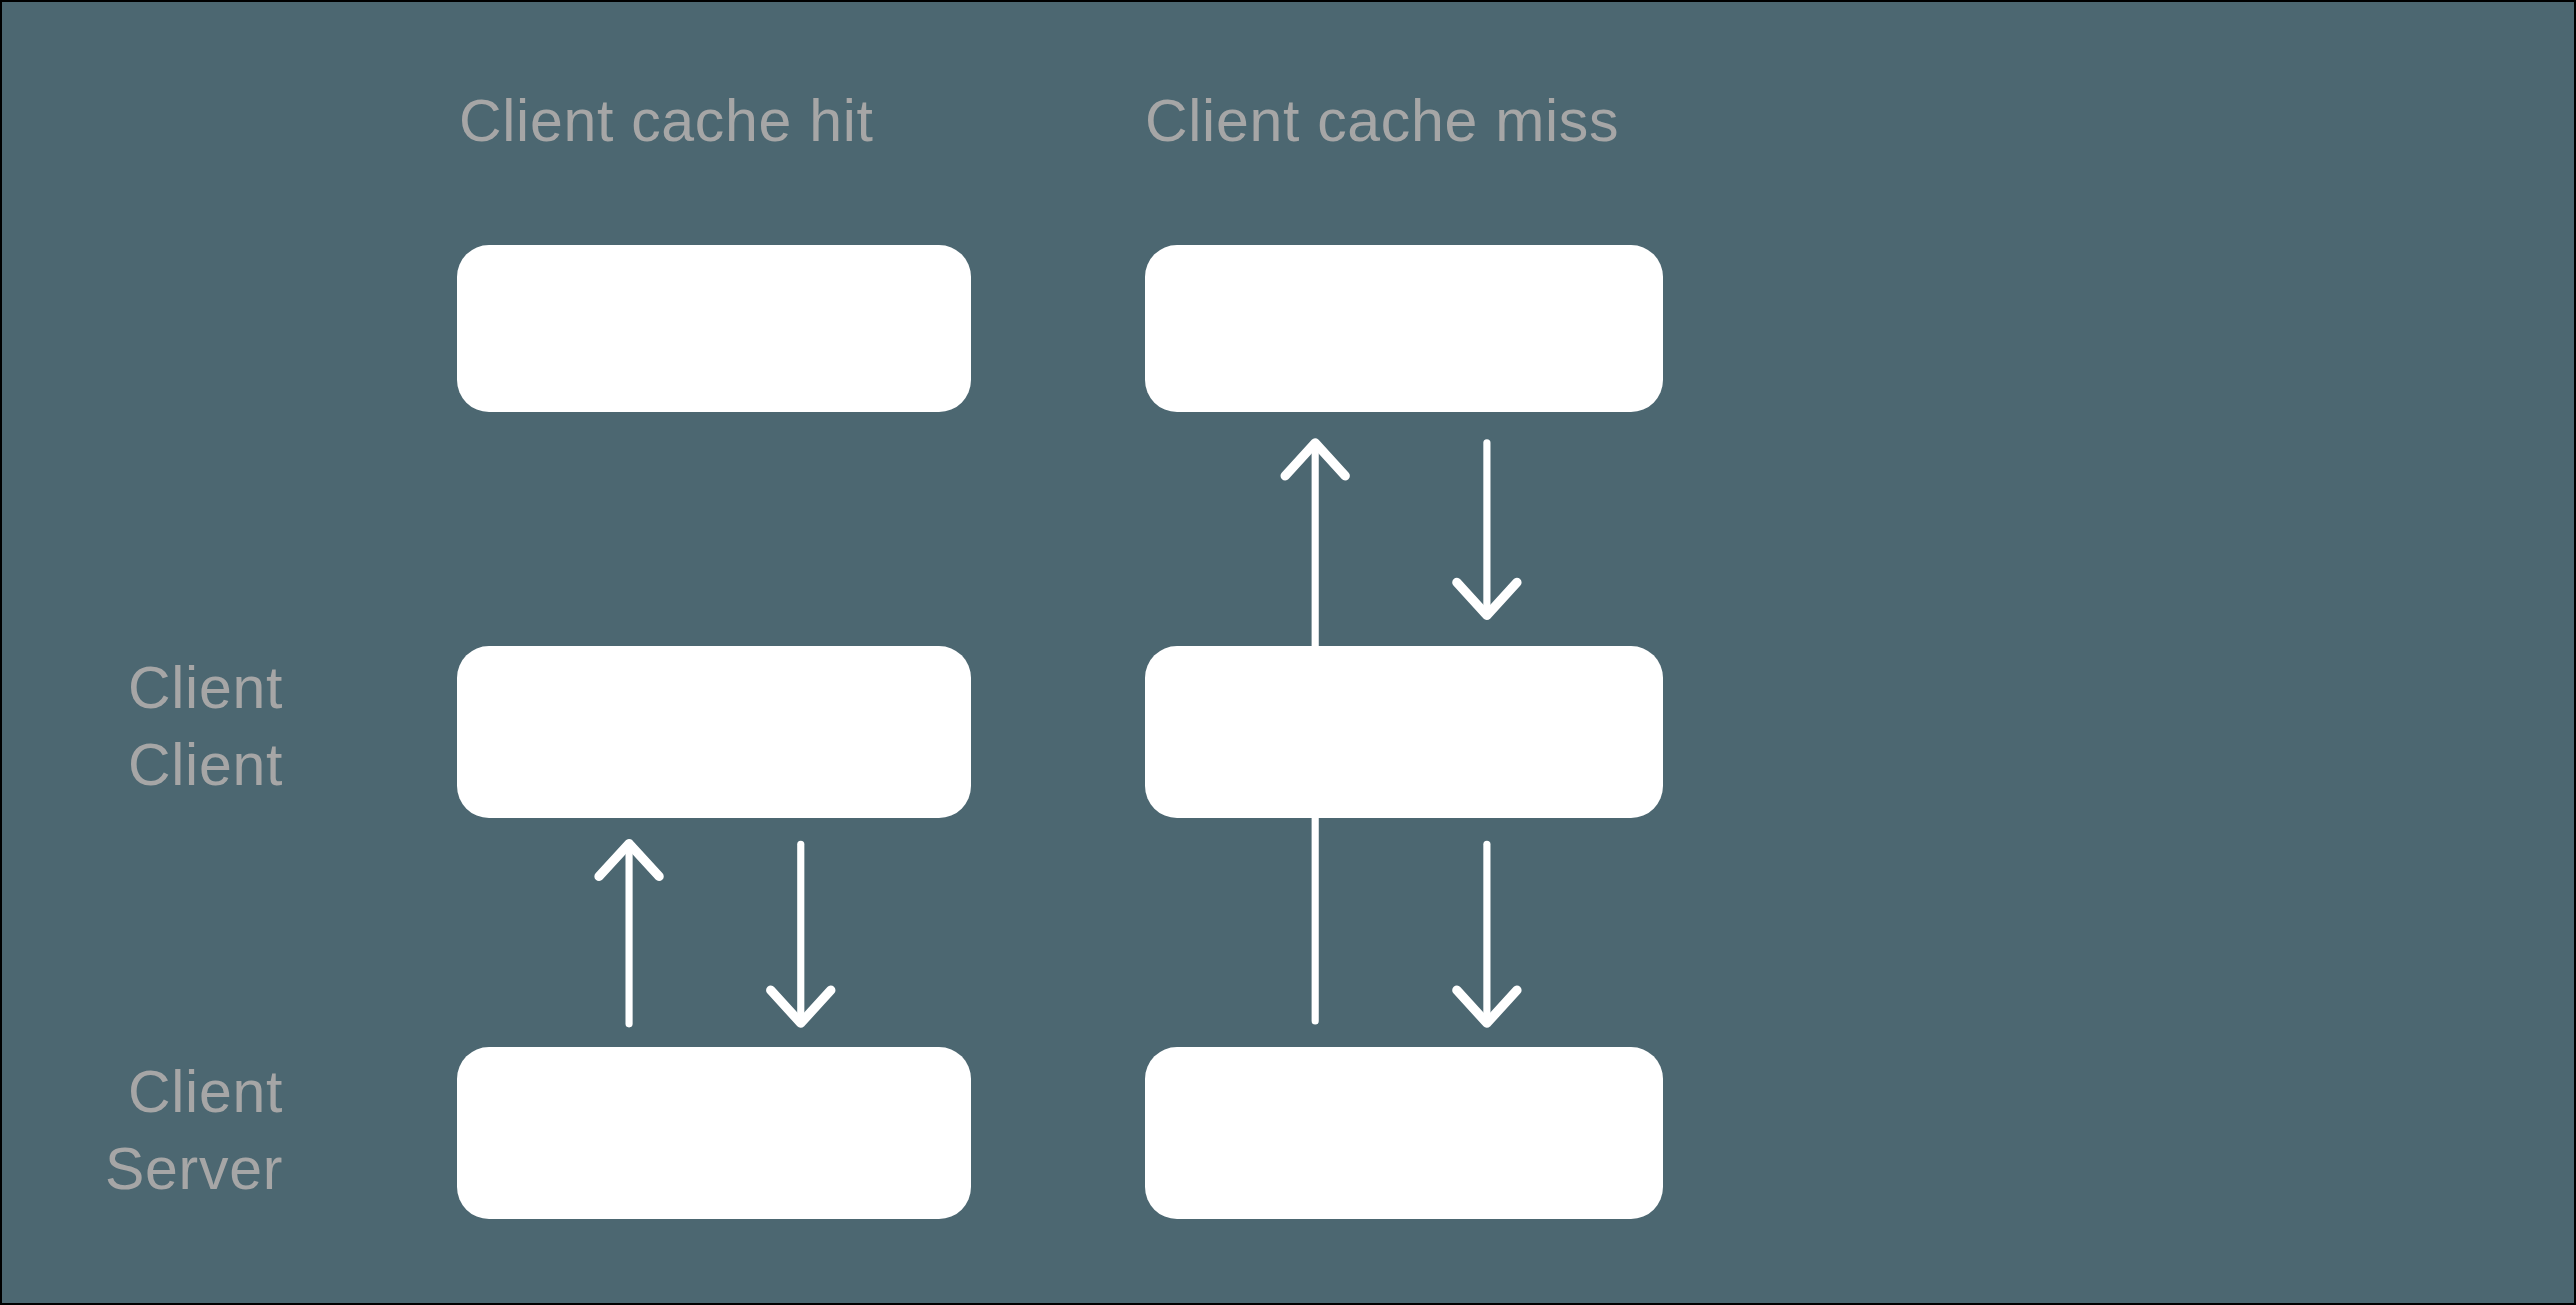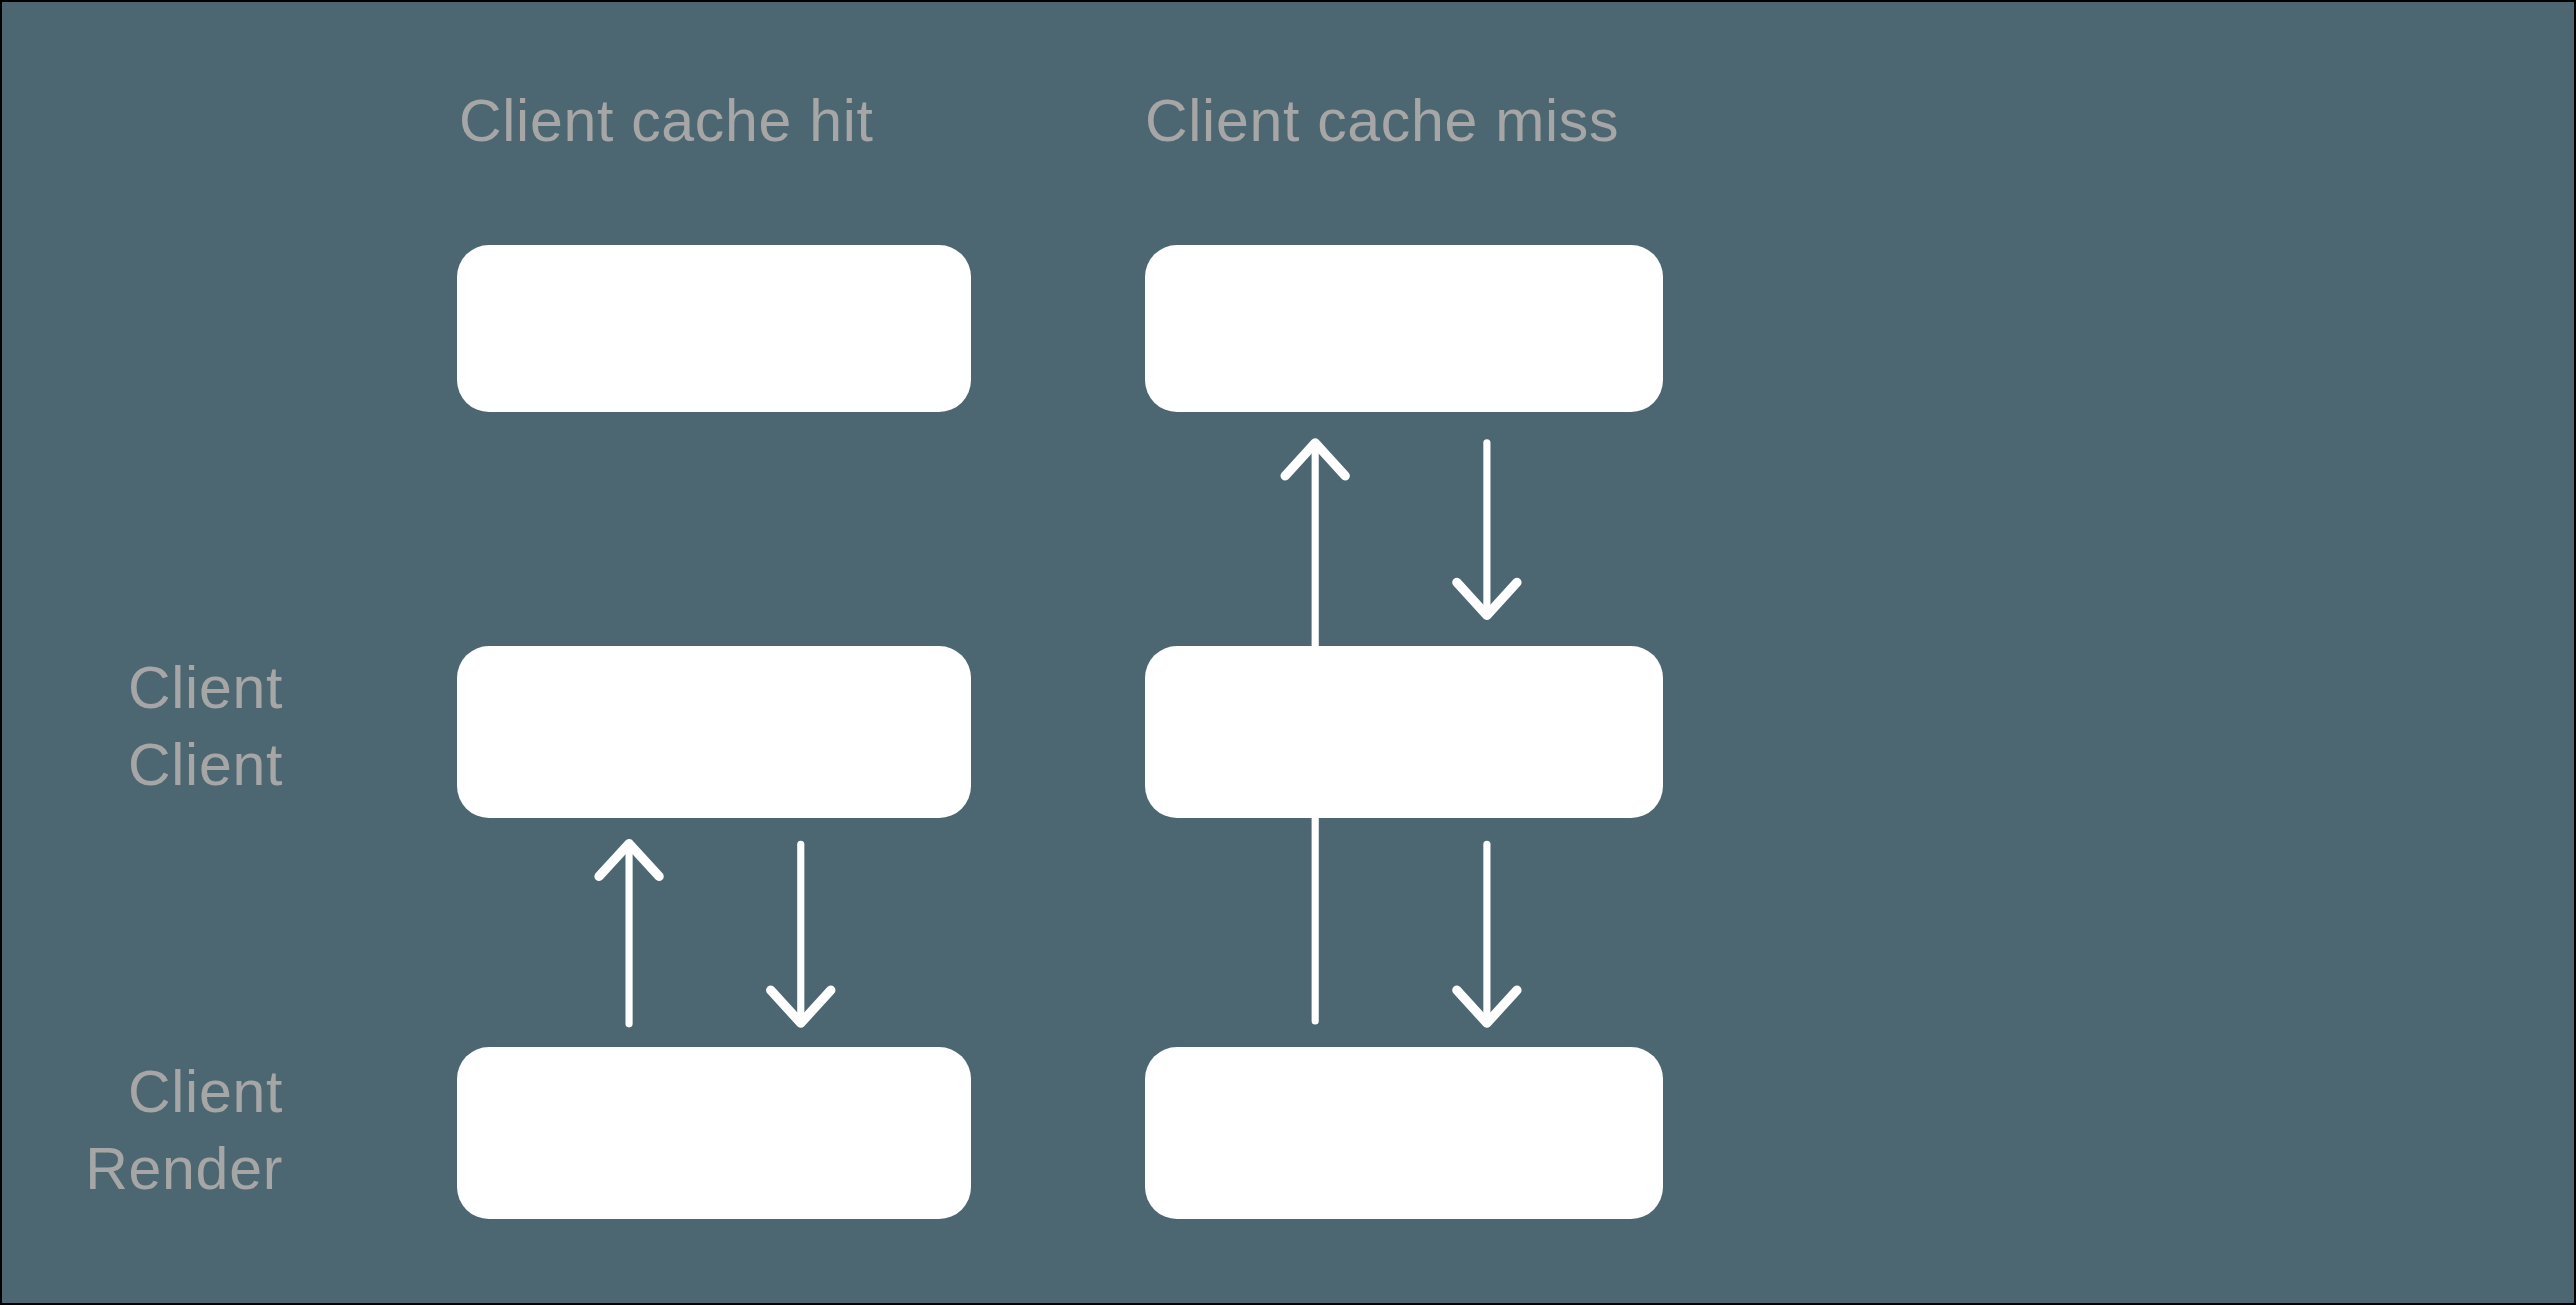--- a/index.html
+++ b/index.html
@@ -116,18 +116,18 @@
   <div class="hdr" id="hdr-miss">Client cache miss</div>
 
 
   <div class="rowlabel" id="lbl-cache">
     <span class="lline">Client</span>
     <span class="lline">Client</span>
   </div>
 
   <div class="rowlabel" id="lbl-render">
     <span class="lline">Client</span>
-    <span class="lline">Render</span>
+    <span class="lline">Server</span>
   </div>
 
   <div class="frame"></div>
 </div>
 
 
 </body></html>

